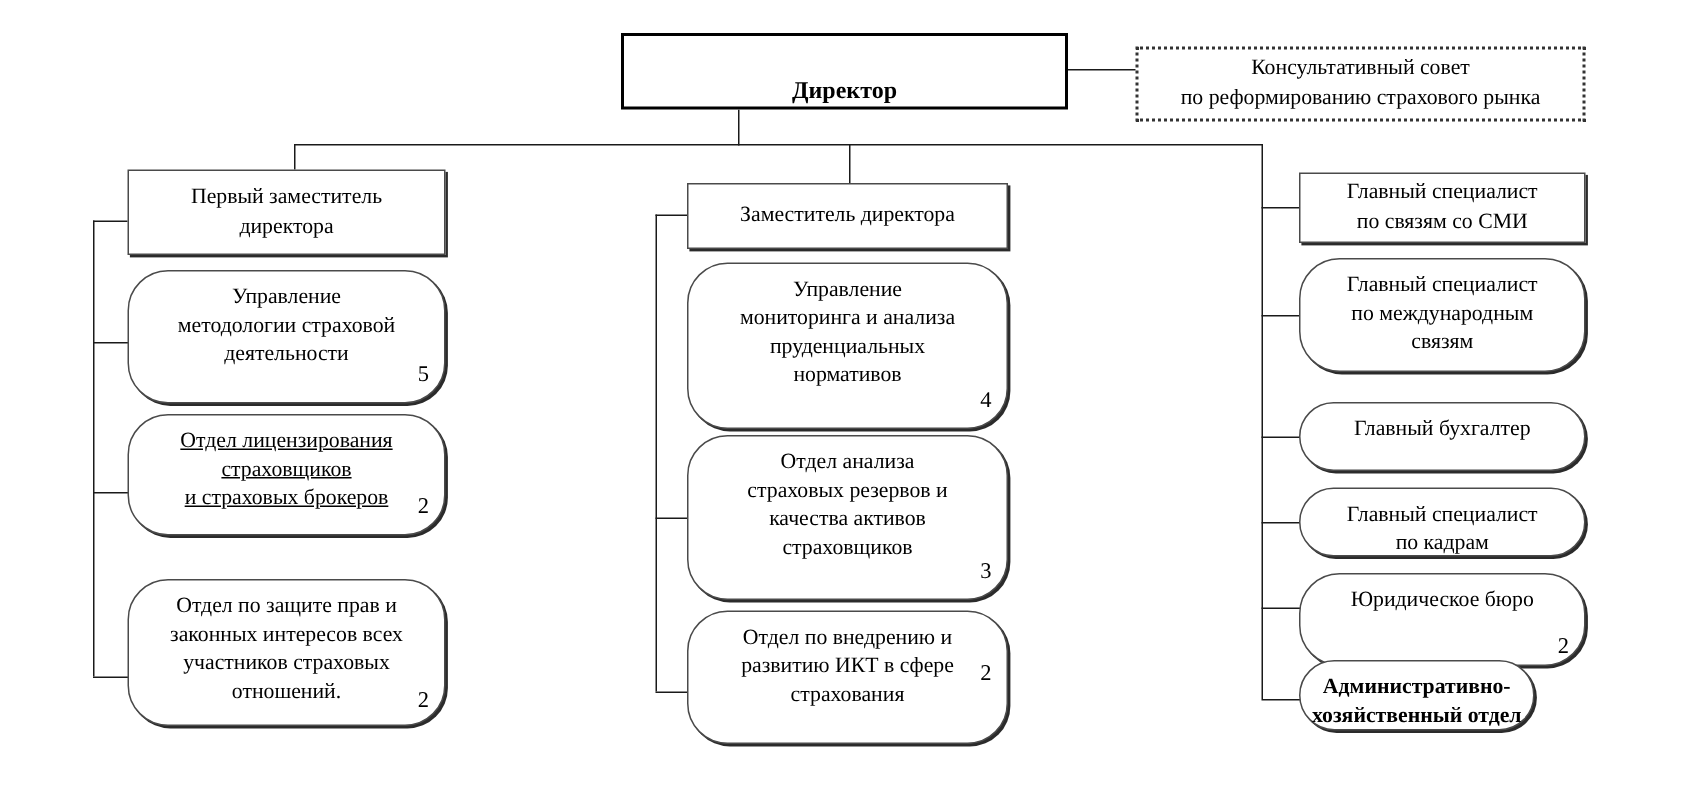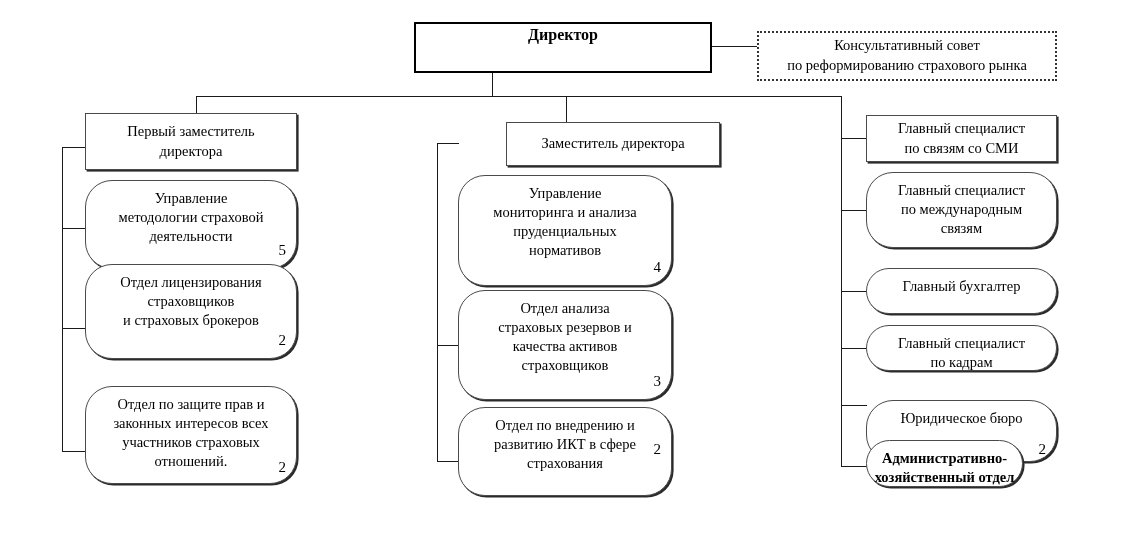--- a/index.html
+++ b/index.html
@@ -51,21 +51,21 @@
     position: absolute;
     right: 10px;
     font-size: 15px;
     line-height: 1;
   }
 
   
   .box.director {
     border: 2.5px solid #000000;
     box-shadow: none;
-    justify-content: flex-start;
+    justify-content: flex-end;
   }
   .box.director .label {
     font-weight: bold;
     font-size: 16px;
   }
 
   
   .box.advisory {
     border: 2px dotted #333333;
     box-shadow: none;
@@ -132,36 +132,36 @@
 директора</div>
   </div>
 
   <div class="box top-v" style="left:85px; top:180px; width:212px; height:89px;">
     <div class="label">Управление
 методологии страховой
 деятельности</div>
     <div class="count" style="bottom:10px;">5</div>
   </div>
 
-  <div class="box top-v" style="left:85px; top:264px; width:212px; height:95px;">
+  <div class="box top-v" style="left:85px; top:276px; width:212px; height:81px;text-decoration:underline;">
     <div class="label">Отдел лицензирования
 страховщиков
 и страховых брокеров</div>
     <div class="count" style="bottom:10px;">2</div>
   </div>
 
   <div class="box top-v" style="left:85px; top:386px; width:212px; height:98px;">
     <div class="label">Отдел по защите прав и
 законных интересов всех
 участников страховых
 отношений.</div>
     <div class="count" style="bottom:8px;">2</div>
   </div>
 
-  <div class="box center-v" style="left:458px; top:122px; width:214px; height:44px;margin-left:48px;">
+  <div class="box center-v" style="left:458px; top:122px; width:214px; height:44px;">
     <div class="label">Заместитель директора</div>
   </div>
 
   <div class="box top-v" style="left:458px; top:175px; width:214px; height:111px;">
     <div class="label">Управление
 мониторинга и анализа
 пруденциальных
 нормативов</div>
     <div class="count" style="bottom:10px;">4</div>
   </div>
@@ -194,21 +194,21 @@
 
   <div class="box top-v" style="left:866px; top:268px; width:191px; height:46px;">
     <div class="label">Главный бухгалтер</div>
   </div>
 
   <div class="box top-v" style="left:866px; top:325px; width:191px; height:46px;">
     <div class="label">Главный специалист
 по кадрам</div>
   </div>
 
-  <div class="box top-v" style="left:866px; top:382px; width:191px; height:62px;margin-top:18px;">
+  <div class="box top-v" style="left:866px; top:382px; width:191px; height:62px;">
     <div class="label">Юридическое бюро</div>
     <div class="count" style="bottom:4px;">2</div>
   </div>
 
   <div class="box top-v" style="left:866px; top:440px; width:157px; height:47px;font-weight:bold;">
     <div class="label">Административно-
 хозяйственный отдел</div>
   </div>
 
 </div>

